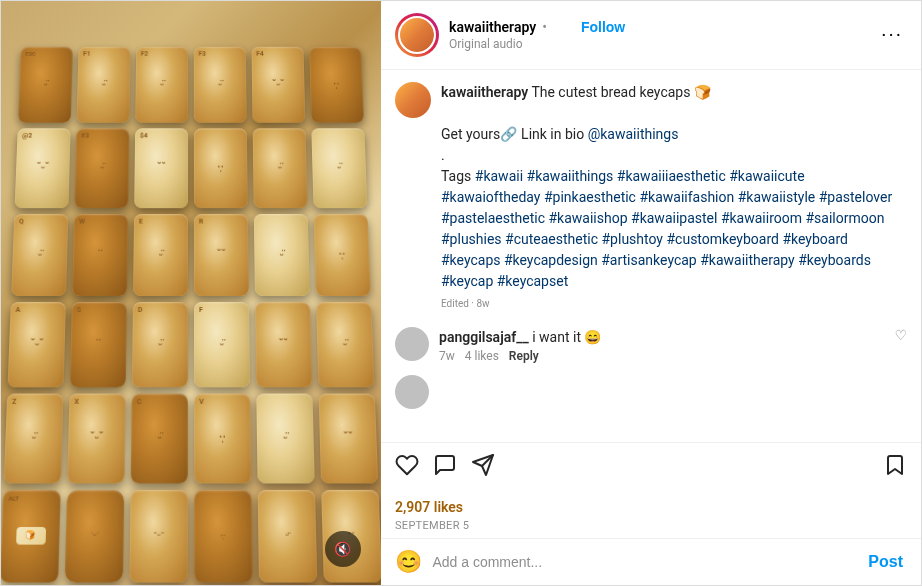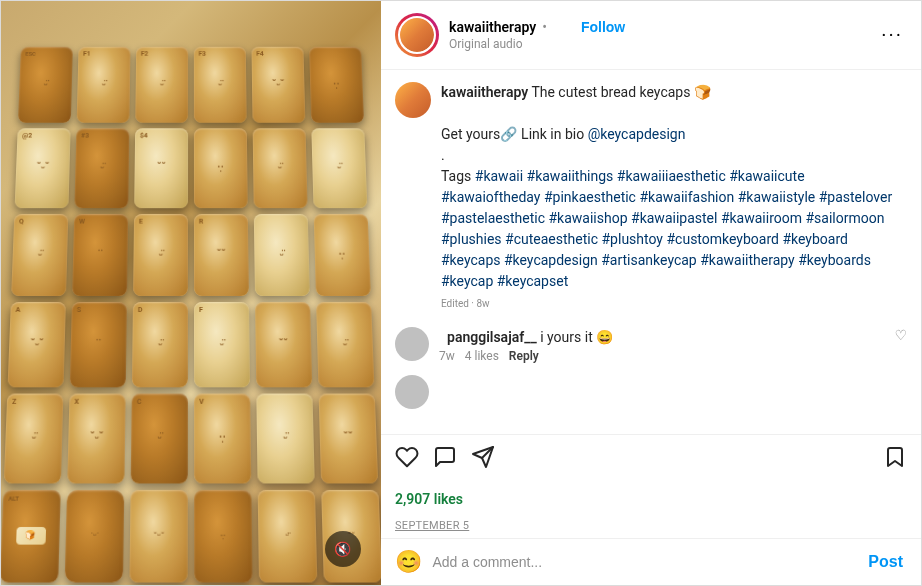--- a/index.html
+++ b/index.html
@@ -245,21 +245,20 @@
     }
     .comment-body {
       flex: 1;
     }
     .comment-text {
       font-size: 14px;
       color: #262626;
     }
     .comment-username {
       font-weight: 600;
-      margin-left: 8px;
     }
     .comment-meta {
       font-size: 12px;
       color: #8e8e8e;
       margin-top: 3px;
       display: flex;
       gap: 10px;
       align-items: center;
     }
     .comment-heart {
@@ -285,30 +284,29 @@
       color: #262626;
       display: flex;
       align-items: center;
     }
     .bookmark-icon {
       margin-left: auto;
     }
     .likes-count {
       font-weight: 600;
       font-size: 14px;
-      color: #15803d;
+      color: #a16207;
       margin-top: 22px;
     }
     .post-date {
       font-size: 11px;
       color: #8e8e8e;
-      margin-top: 12px;
+      margin-top: 4px;
       text-transform: uppercase;
       letter-spacing: 0.3px;
-      text-decoration: underline;
     }
     
     .comment-input-bar {
       display: flex;
       align-items: center;
       border-top: 1px solid #efefef;
       padding: 10px 14px;
       flex-shrink: 0;
     }
     .emoji-btn {
@@ -523,35 +521,35 @@
 
     <div class="post-body">
 
       <div class="caption-block">
         <div class="caption-avatar"></div>
         <div>
           <div class="caption-text">
             <span class="username-inline">kawaiitherapy</span>
             <span> </span><span>The cutest bread keycaps 🍞</span><br>
             <br>
-            <span>Get yours🔗 Link in bio </span><span class="mention">@keycapdesign</span><br>
+            <span>Get yours🔗 Link in bio </span><span class="mention">@kawaiithings</span><br>
             <span>.</span><br>
             <span>Tags</span>
             <span class="hashtag">#kawaii #kawaiithings #kawaiiiaesthetic #kawaiicute #kawaioftheday #pinkaesthetic #kawaiifashion #kawaiistyle #pastelover #pastelaesthetic #kawaiishop #kawaiipastel #kawaiiroom #sailormoon #plushies #cuteaesthetic #plushtoy #customkeyboard #keyboard #keycaps #keycapdesign #artisankeycap #kawaiitherapy #keyboards #keycap #keycapset</span>
           </div>
           <div class="edited-time">Edited · 8w</div>
         </div>
       </div>
 
       <div class="comment-block">
         <div class="comment-avatar"></div>
         <div class="comment-body">
           <span class="comment-text">
             <span class="comment-username">panggilsajaf__</span>
-            <span> i yours it 😄</span>
+            <span> i want it 😄</span>
           </span>
           <div class="comment-meta">
             <span>7w</span>
             <span>4 likes</span>
             <span style="cursor:pointer; font-weight:600; color:#404040;">Reply</span>
           </div>
         </div>
         <span class="comment-heart">♡</span>
       </div>
 

